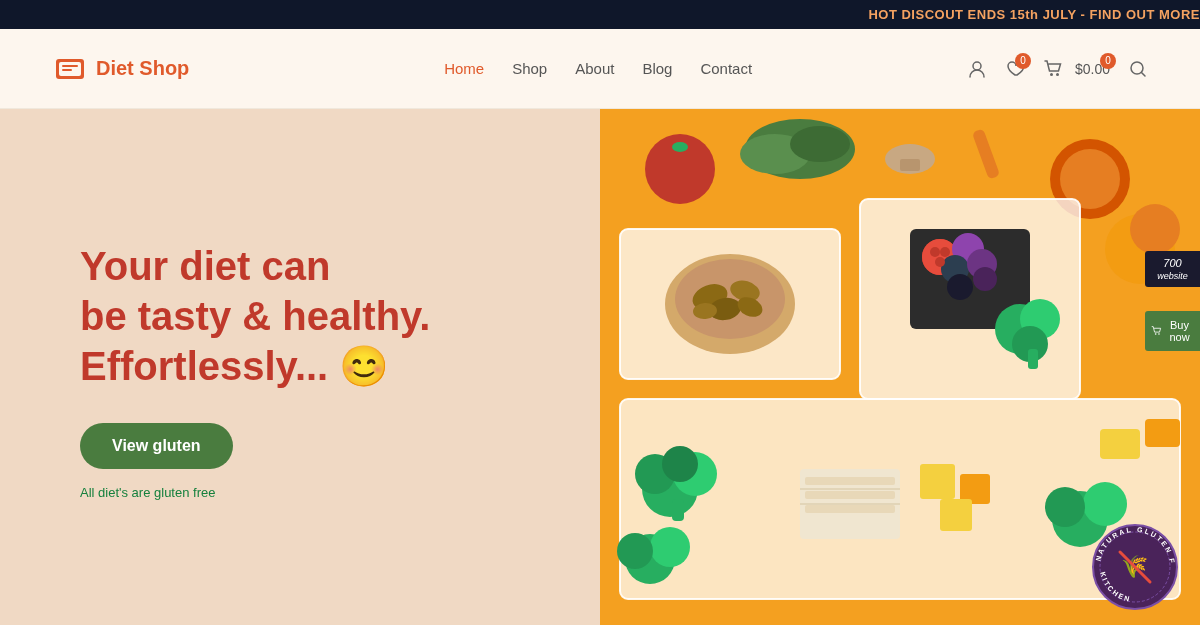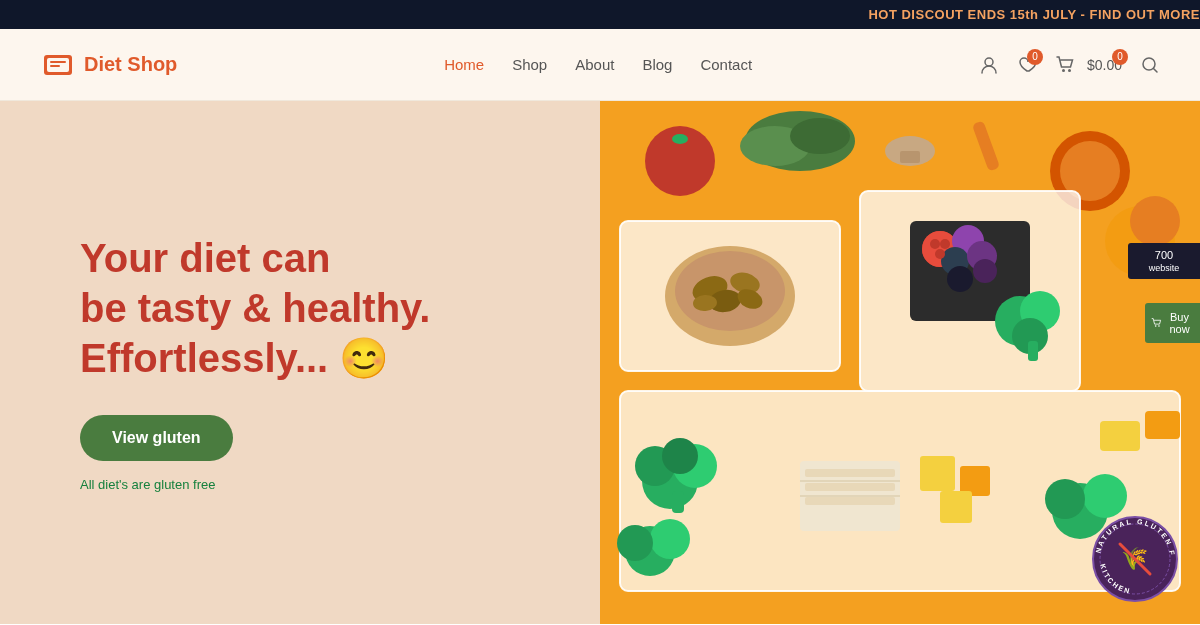--- a/index.html
+++ b/index.html
@@ -15,22 +15,22 @@
       font-weight: 600;
       letter-spacing: 0.5px;
     }
 
     
     .header {
       background-color: #fdf6ee;
       display: flex;
       align-items: center;
       justify-content: space-between;
-      padding: 0 40px;
-      height: 72px;
+      padding: 0 52px;
+      height: 80px;
       border-bottom: 1px solid #f0e8dc;
     }
 
     .header-left {
       display: flex;
       align-items: center;
       gap: 8px;
     }
 
     .logo-icon {
@@ -350,21 +350,21 @@
           <text font-size="7" fill="white" font-weight="600" letter-spacing="2">
             <textPath href="#topArc" startOffset="5%">NATURAL GLUTEN FREE</textPath>
           </text>
           <text font-size="7" fill="white" font-weight="600" letter-spacing="2">
             <textPath href="#bottomArc" startOffset="5%">KITCHEN</textPath>
           </text>
         </svg>
       </div>
 
       
-      <div style="position:absolute; right:0; top:50%; transform:translateY(-120px); background:#1a1a2e; color:white; font-size:11px; padding:6px 4px; border-radius:3px 0 0 3px; width:72px; text-align:center;">
+      <div style="position:absolute; right:0; top:50%; transform:translateY(-120px); background:#1a1a2e; color:white; font-size:11px; padding:6px 4px; border-radius:3px 0 0 3px; width:55px; text-align:center;font-style:italic;">
         <span>700</span><br>
         <span style="font-size:9px;">website</span>
       </div>
       <div style="position:absolute; right:0; top:50%; transform:translateY(-60px); background:#4a7c3f; color:white; font-size:11px; padding:8px 6px; border-radius:3px 0 0 3px; width:55px; text-align:center; display:flex; flex-direction:row; align-items:center; gap:3px;">
         <svg width="16" height="16" viewBox="0 0 20 20" fill="none">
           <path d="M2 2h2l2.5 10h9l2-7H6" stroke="white" stroke-width="1.5" stroke-linecap="round"></path>
           <circle cx="8.5" cy="15.5" r="1.5" fill="white"></circle>
           <circle cx="14.5" cy="15.5" r="1.5" fill="white"></circle>
         </svg>
         <span>Buy now</span>

